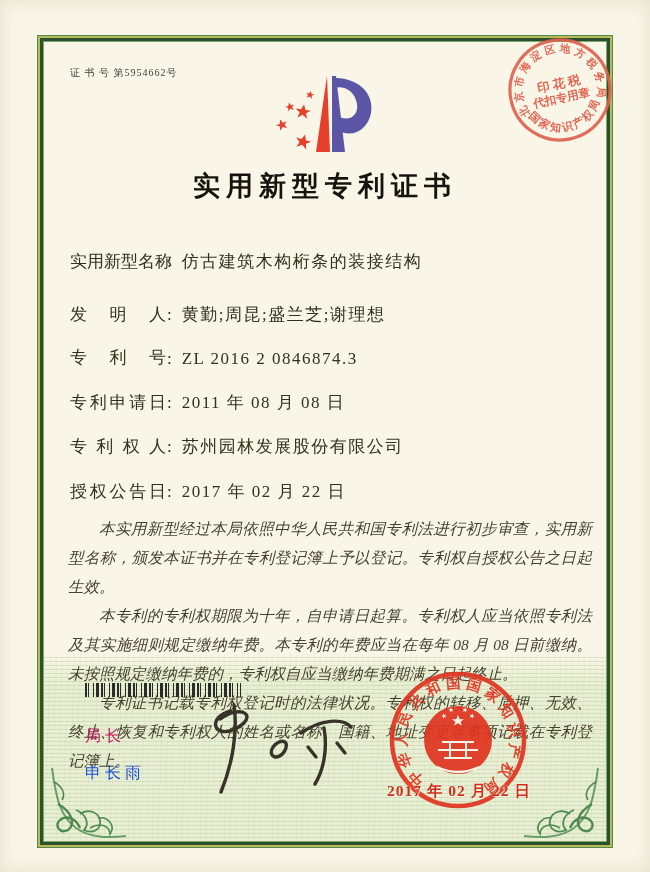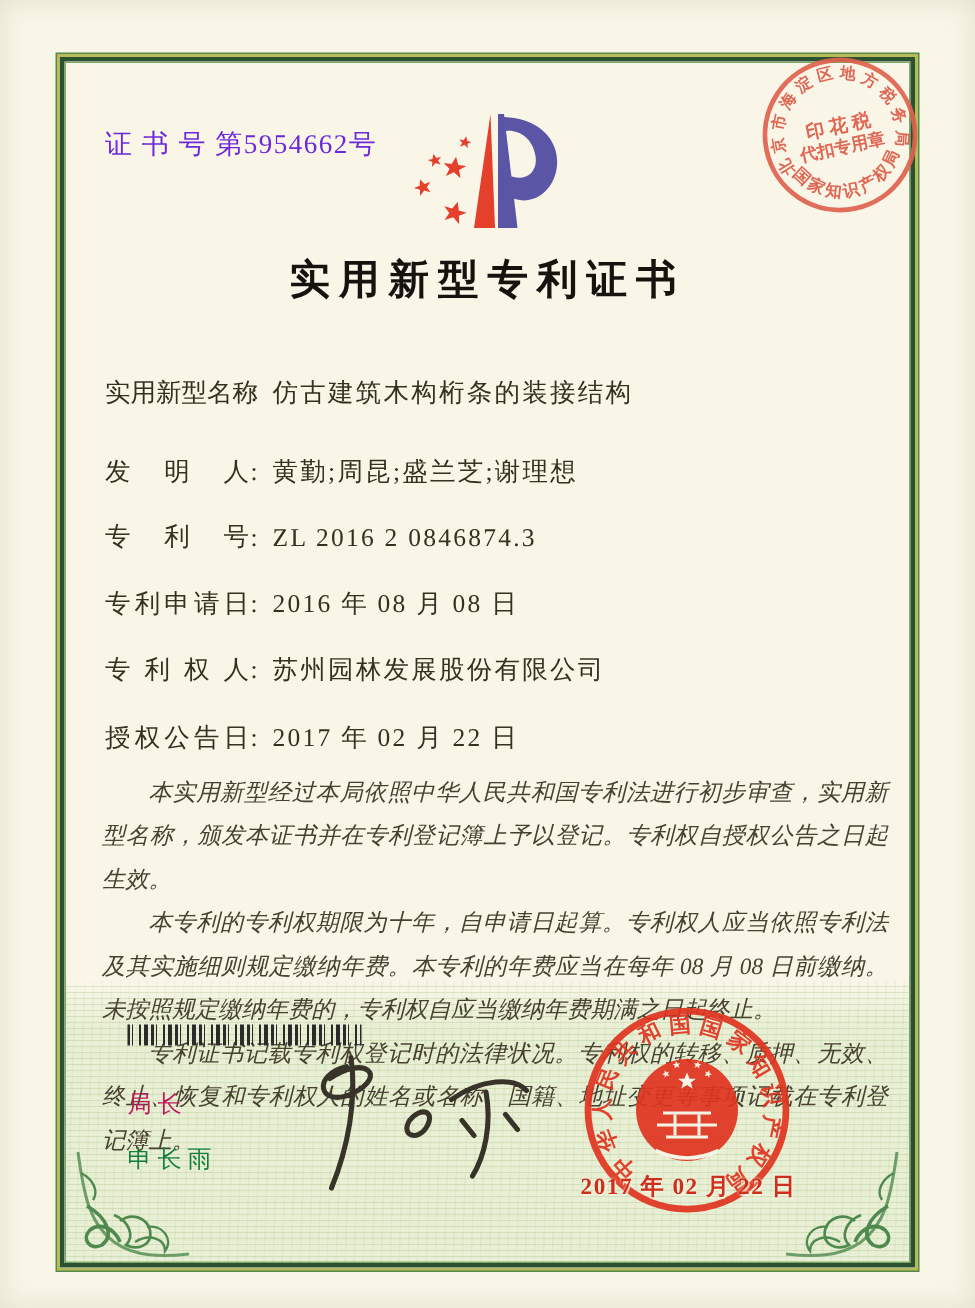--- a/index.html
+++ b/index.html
@@ -23,22 +23,22 @@
   
   .green-band {
     position:absolute; left:44px; right:44px; top:654px; height:188px;
     background:
       repeating-linear-gradient(92deg, rgba(128,168,92,0.08) 0 1px, transparent 1px 6px),
       repeating-linear-gradient(0deg, rgba(128,168,92,0.22) 0 1px, transparent 1px 4px),
       linear-gradient(180deg, rgba(233,239,212,0) 0px, #e9efd4 30px);
   }
 
   
-  .cert-no { position:absolute; left:70px; top:84px; font-size:18px;
-    color:#6d28d9; letter-spacing:1px; }
+  .cert-no { position:absolute; left:70px; top:66px; font-size:10px;
+    color:#404040; letter-spacing:1px; }
   .logo { position:absolute; left:268px; top:70px; }
   .tax-stamp { position:absolute; left:505px; top:35px; transform:rotate(-12deg); opacity:.92; }
   .title { position:absolute; left:0; top:168px; width:100%; margin:0;
     text-align:center; font-size:27px; font-weight:bold; color:#16130e;
     letter-spacing:6px; }
 
   
   .fields { position:absolute; left:70px; top:250px; width:500px; }
   .field { position:absolute; left:0; white-space:nowrap; font-size:17px; color:#35311f;text-align:right; }
   .flabel { display:inline-block; width:96px; text-align-last:justify;
@@ -56,21 +56,21 @@
   .barcode { position:absolute; left:85px; top:683px; width:156px; height:14px;
     background:
       repeating-linear-gradient(90deg,
         #2b2b2b 0 2px, transparent 2px 3px,
         #2b2b2b 3px 4px, transparent 4px 8px,
         #2b2b2b 8px 9px, transparent 9px 11px,
         #2b2b2b 11px 14px, transparent 14px 16px); }
   .sig-title { position:absolute; left:85px; top:726px; font-size:16px;
     color:#be185d; letter-spacing:4px; }
   .sig-name  { position:absolute; left:85px; top:763px; font-size:16px;
-    color:#15803d; letter-spacing:4px; }
+    color:#1d4ed8; letter-spacing:4px; }
   .signature { position:absolute; left:185px; top:695px; }
 
   .seal { position:absolute; left:383px; top:665px; }
   .seal-date { position:absolute; left:378px; top:781px; width:162px;
     text-align:center; font-size:15.5px; font-weight:bold; color:#cf2f1a;
     letter-spacing:1px; white-space:nowrap;
     text-shadow: 0 0 2px #f7f3e2, 1px 1px 0 rgba(247,243,226,.7); }
 
   .flourish { position:absolute; }
   .fl-left  { left:46px;  top:758px; }
@@ -150,21 +150,21 @@
     <div class="field" style="top:0">
       <span class="flabel">实用新型名称</span><span class="fcolon">:</span><span class="fvalue">仿古建筑木构桁条的装接结构</span>
     </div>
     <div class="field" style="top:53px">
       <span class="flabel">发明人</span><span class="fcolon">:</span><span class="fvalue">黄勤;周昆;盛兰芝;谢理想</span>
     </div>
     <div class="field" style="top:96px">
       <span class="flabel">专利号</span><span class="fcolon">:</span><span class="fvalue">ZL 2016 2 0846874.3</span>
     </div>
     <div class="field" style="top:141px">
-      <span class="flabel">专利申请日</span><span class="fcolon">:</span><span class="fvalue">2016 年 08 月 08 日</span>
+      <span class="flabel">专利申请日</span><span class="fcolon">:</span><span class="fvalue">2011 年 08 月 08 日</span>
     </div>
     <div class="field" style="top:185px">
       <span class="flabel">专利权人</span><span class="fcolon">:</span><span class="fvalue">苏州园林发展股份有限公司</span>
     </div>
     <div class="field" style="top:230px">
       <span class="flabel">授权公告日</span><span class="fcolon">:</span><span class="fvalue">2017 年 02 月 22 日</span>
     </div>
   </div>
 
   <div class="body-text">

